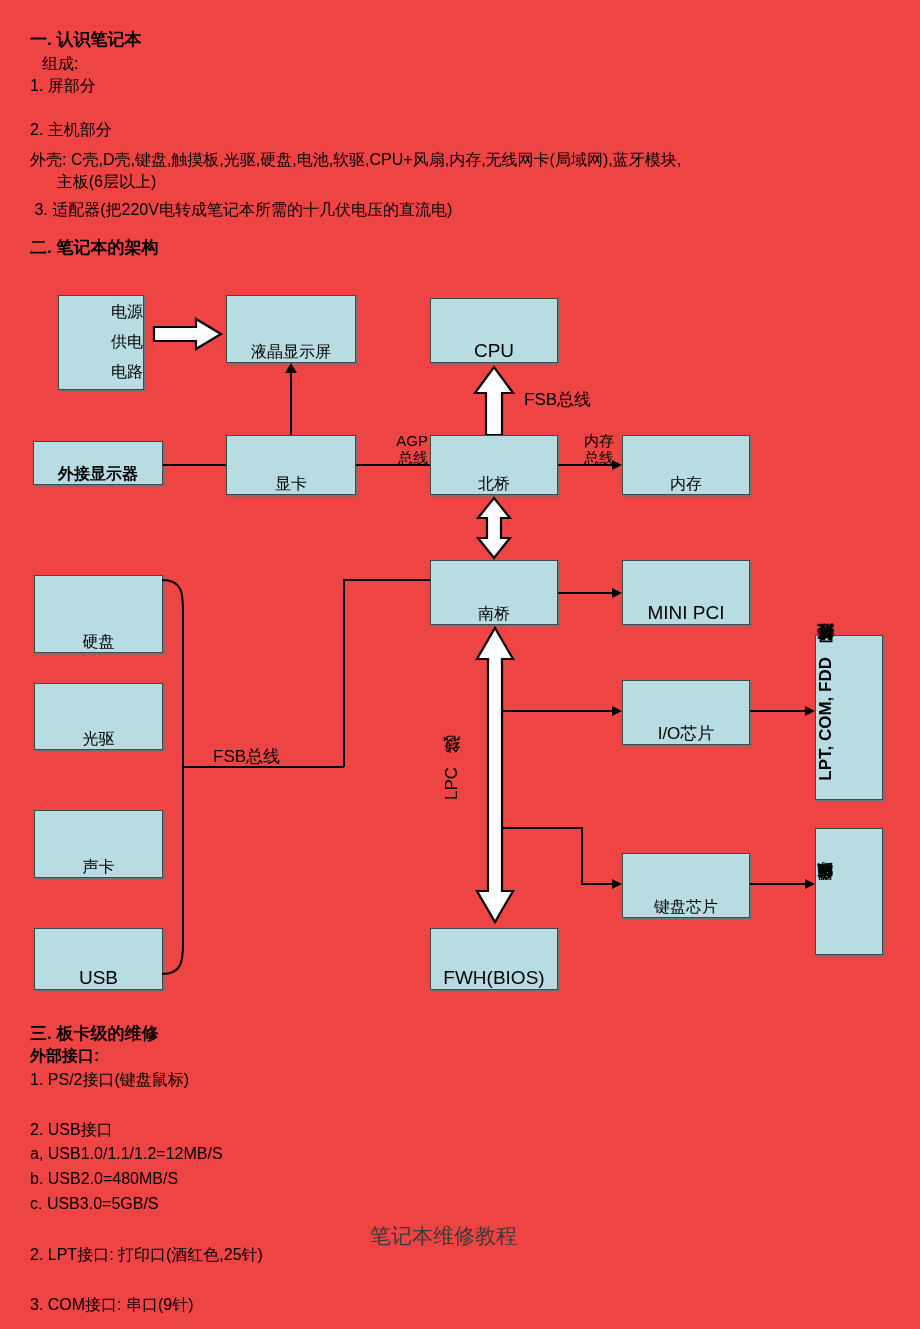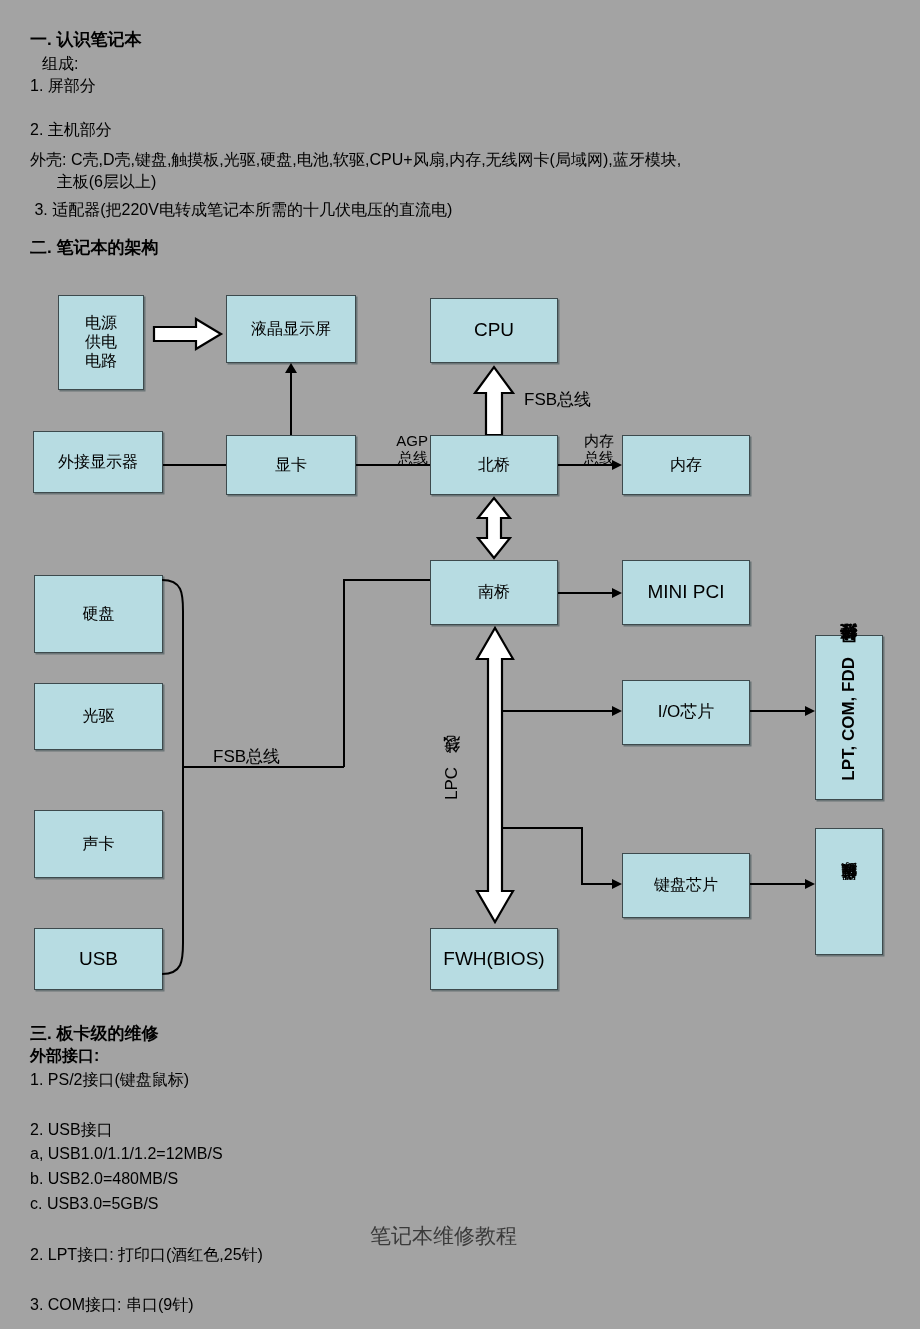--- a/index.html
+++ b/index.html
@@ -6,44 +6,45 @@
   body{
     font-family:"Liberation Sans","DejaVu Sans",sans-serif;
     color:#000000;
     -webkit-font-smoothing:antialiased;
   }
   #page{
     position:relative;
     width:920px;
     height:1329px;
     overflow:hidden;
-    background:#a3a3a3;
+    background:#ef4444;
   }
 
   
   .txt{position:absolute;white-space:pre;}
   .h-sec{font-weight:bold;font-size:17px;letter-spacing:0px;}
   .body-line{font-size:16px;}
   .body-line.b{font-weight:bold;}
 
   
   #diagram{position:absolute;left:0;top:255px;width:920px;height:760px;}
   .box{
     position:absolute;
     background:#b7dce2;
     border:1.5px solid #3d4a4d;
     box-shadow:1.5px 1.5px 0 0 #6b7577;
     box-sizing:border-box;
     display:flex;
-    align-items:center;
+    align-items:flex-end;
     justify-content:center;
     text-align:center;
     font-size:16px;
     line-height:1.18;
     color:#000;
+    gap:11px;
   }
   .box .lbl{display:block;}
   .box.cjk{font-size:16px;}
   .box.vert{
     writing-mode:vertical-rl;
   }
   .box.vert .vwrap{
     transform:rotate(180deg);
     display:flex;
     flex-direction:row;
@@ -133,21 +134,21 @@
     <div class="ln vl" style="left:290px;top:116px;height:68px;"></div>
     <div class="arrowhead-u" style="left:285px;top:108px;"></div>
 
     <div class="svgwrap" style="left:472px;top:110px;">
       <svg width="44" height="72" viewBox="0 0 44 72">
         <path d="M14 70 L14 28 L3 28 L22 2 L41 28 L30 28 L30 70 Z" fill="#ffffff" stroke="#000000" stroke-width="2.2" stroke-linejoin="miter"></path>
       </svg>
     </div>
     <div class="cap en" style="left:524px;top:135px;">FSB总线</div>
 
-    <div class="box cjk" style="left:33px;top:176px;width:130px;height:62px;">
+    <div class="box cjk" style="left:33px;top:186px;width:130px;height:44px;font-weight:bold;">
       <span class="lbl">外接显示器</span>
     </div>
 
     <div class="box cjk" style="left:226px;top:180px;width:130px;height:60px;">
       <span class="lbl">显卡</span>
     </div>
 
     <div class="box cjk" style="left:430px;top:180px;width:128px;height:60px;">
       <span class="lbl">北桥</span>
     </div>

